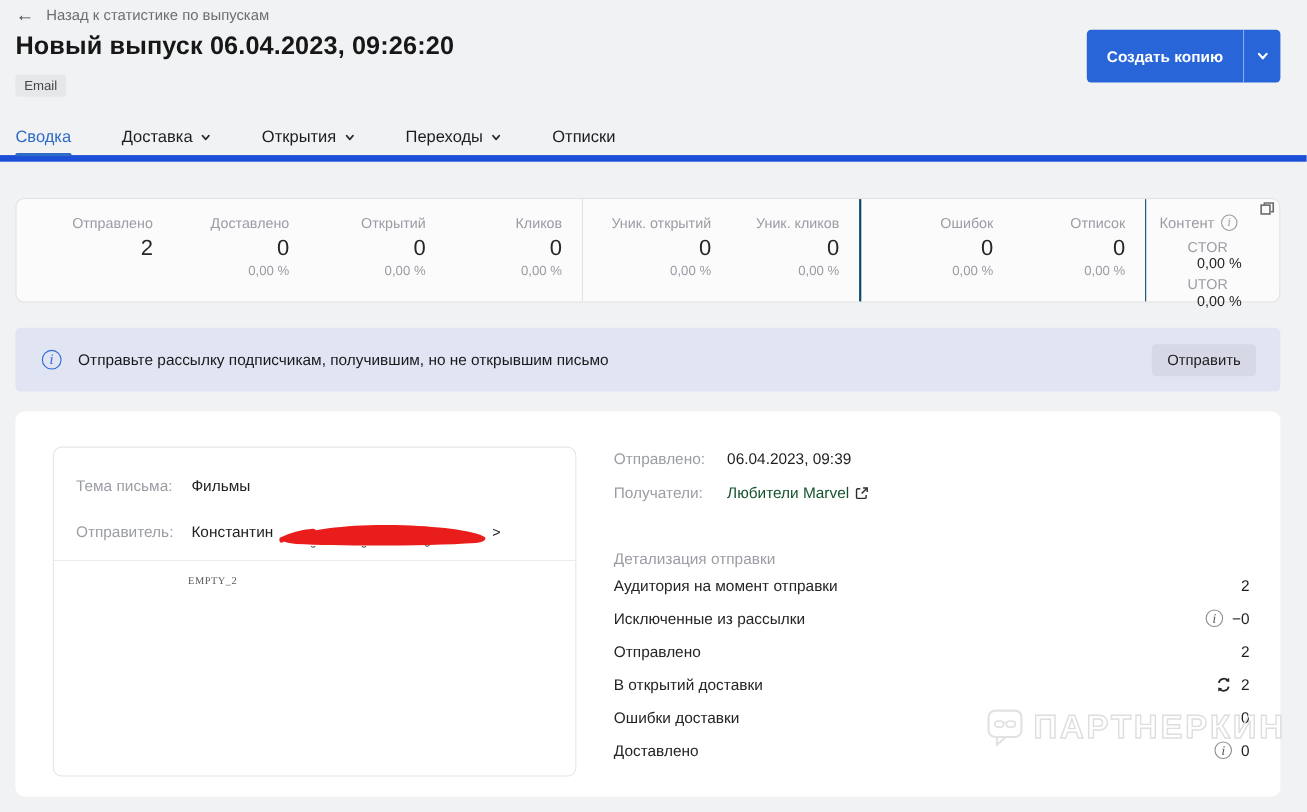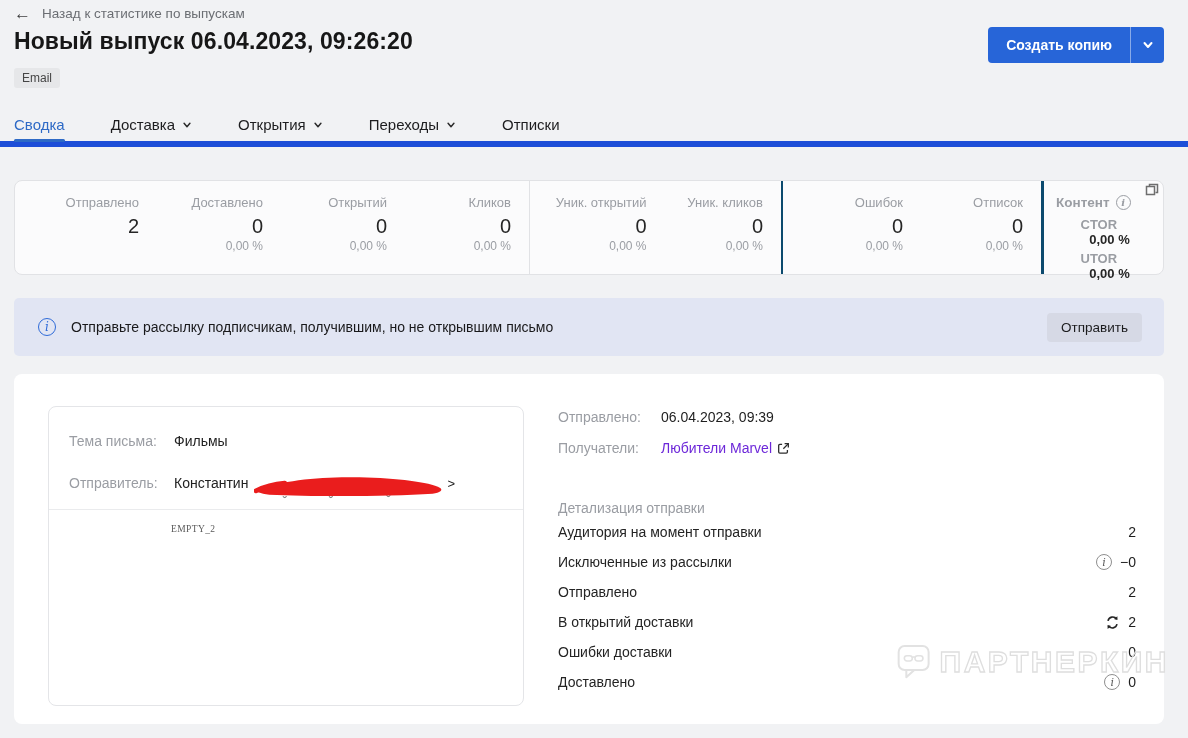--- a/index.html
+++ b/index.html
@@ -10,38 +10,38 @@
     color:#1f1f1f;
     position:relative;
     overflow:hidden;
   }
   
   .back-link { position:absolute; left:14px; top:5px; display:flex; align-items:center; gap:11px; cursor:pointer; }
   .back-arrow { font-size:17px; color:#3d3d3d; line-height:1; }
   .back-text { font-size:13.5px; color:#6b6e73; }
   .page-title { position:absolute; left:14px; top:28px; font-size:23px; font-weight:600; color:#171717; letter-spacing:.1px; }
   .badge { position:absolute; left:14px; top:68px; background:#e6e7e9; color:#454545; font-size:12px; padding:3px 8px; border-radius:3px; }
-  .copy-btn { position:absolute; right:24px; top:27px; height:36px; display:flex; align-items:stretch; background:#2765d8; border-radius:4px; color:#fff; cursor:pointer; overflow:hidden; }
+  .copy-btn { position:absolute; right:24px; top:27px; height:48px; display:flex; align-items:stretch; background:#2765d8; border-radius:4px; color:#fff; cursor:pointer; overflow:hidden; }
   .copy-btn-main { display:flex; align-items:center; padding:0 18px; font-size:14px; font-weight:700; }
   .copy-btn-div { width:1px; background:rgba(255,255,255,.45); margin:0; }
   .copy-btn-chev { width:33px; display:flex; align-items:center; justify-content:center; }
   
   .tabs { position:absolute; left:0; top:108px; width:1188px; height:39px; border-bottom:6px solid #1d4ed8; display:flex; align-items:center; padding-left:14px; gap:46px; }
   .tab { position:relative; height:100%; display:flex; align-items:center; gap:7px; font-size:15px; color:#1d1d1f; cursor:pointer; }
   .tab.active { color:#2e6ac6; }
   .tab.active::after { content:""; position:absolute; left:0; right:0; bottom:-1px; height:3px; background:#2e6ac6; border-radius:2px; }
   
   .stats-card { position:absolute; left:14px; top:180px; width:1150px; height:95px; background:#fbfbfc; border:1px solid #e1e2e5; border-radius:8px; display:flex; }
   .stat-group { display:flex; padding:14px 18px 0 0; }
   .g1 { width:514px; } .g2 { width:252px; border-left:1px solid #e1e2e5; } .g3 { width:260px; border-left:2px solid #0c4a6e; }
   .stat-col { flex:1; text-align:right; }
   .stat-label { font-size:13px; color:#9a9da3; margin-bottom:5px; white-space:nowrap; }
   .stat-value { font-size:20px; color:#262626; line-height:1.1; }
   .stat-pct { font-size:12px; color:#9a9da3; min-height:15px; margin-top:2px; }
-  .content-panel { flex:1; border-left:3px solid #0c4a6e; padding:14px 14px 0 12px; position:relative;font-weight:bold; }
+  .content-panel { flex:1; border-left:1px solid #0c4a6e; padding:14px 14px 0 12px; position:relative; }
   .content-title { display:flex; align-items:center; gap:6px; font-size:13.5px; color:#9a9da3; margin-bottom:7px; }
   .content-row { display:flex; align-items:center; font-size:13px; margin-bottom:4px;flex-direction:column; }
   .content-row .cl { color:#9a9da3; width:44px; }
   .content-row .cv { color:#262626; margin-left:14px; }
   .copy-pages-icon { position:absolute; top:-4px; right:-2px; cursor:pointer; padding:6px; }
   
   .banner { position:absolute; left:14px; top:298px; width:1150px; height:58px; background:#e1e5f3; border-radius:5px; display:flex; align-items:center; padding:0 22px 0 24px; gap:15px; }
   .banner-text { flex:1; font-size:14px; color:#19191b; }
   .banner-btn { background:#d6d9e5; border:none; border-radius:4px; padding:7px 14px; font-size:13.5px; color:#1c1c1e; font-family:inherit; cursor:pointer; }
   
@@ -52,21 +52,21 @@
   .sc-label { width:105px; color:#9a9da3; }
   .sc-value { color:#222; }
   .scribble { margin:0 1px -6px 6px; }
   .sc-suffix { color:#222; font-size:13px; }
   .sc-divider { position:absolute; left:0; right:0; top:102px; border-top:1px solid #eaebed; }
   .preview-empty { position:absolute; left:122px; top:117px; font-family:Liberation Serif, serif; font-size:9.5px; color:#5a5a5a; letter-spacing:.4px; }
   .right-col { position:absolute; left:544px; top:32px; right:28px; }
   .info-row { display:flex; align-items:center; font-size:14px; height:22px; margin-bottom:9px; }
   .info-label { width:103px; color:#9a9da3; }
   .info-value { color:#1e1e1e; }
-  .recipients-link { display:flex; align-items:center; gap:5px; color:#6d28d9; text-decoration:none; cursor:pointer; }
+  .recipients-link { display:flex; align-items:center; gap:5px; color:#14532d; text-decoration:none; cursor:pointer; }
   .breakdown-title { margin-top:41px; font-size:14px; color:#9a9da3; }
   .bd-row { display:flex; align-items:flex-start; justify-content:space-between; height:30px; font-size:14px; }
   .bd-rows { margin-top:8px; }
   .bd-label { color:#242424; }
   .bd-value { display:flex; align-items:center; gap:8px; color:#1e1e1e; }
   
   .icircle { display:inline-flex; align-items:center; justify-content:center; width:16px; height:16px; border:1px solid #8f8f8f; border-radius:50%; font-family:"DejaVu Serif",serif; font-style:italic; font-size:11px; color:#5c5c5c; flex:none; }
   .icircle.small { width:15px; height:15px; font-size:10px; border-color:#9a9da3; color:#9a9da3; }
   .icircle.blue { width:18px; height:18px; border:1.5px solid #2f6bd8; color:#2f6bd8; font-size:12px; flex:none; }
   

